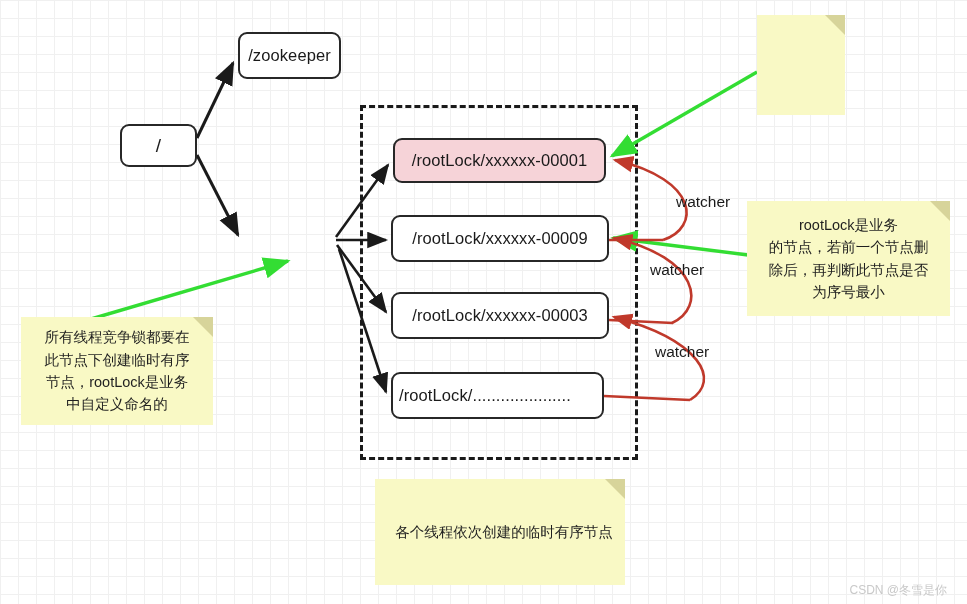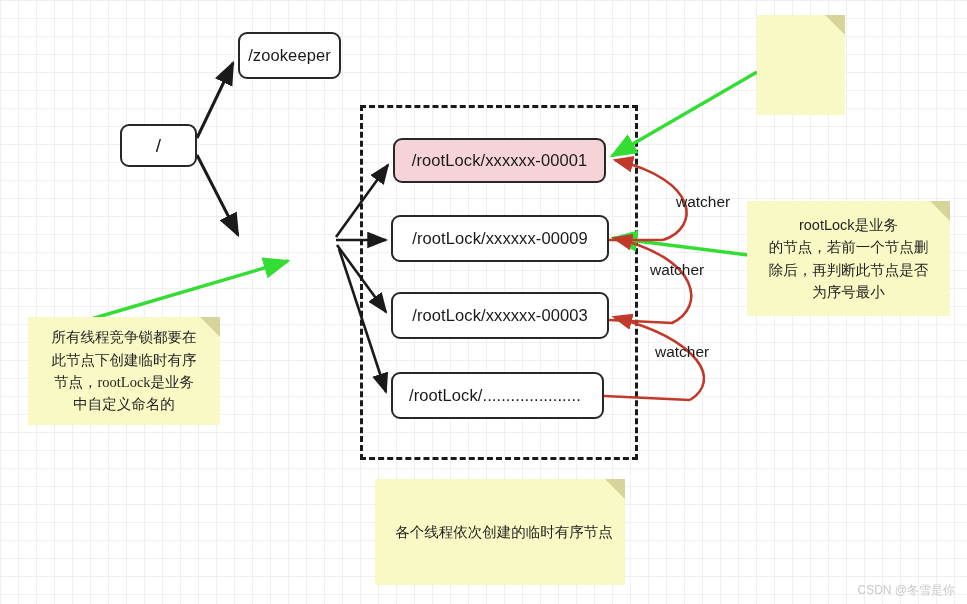--- a/index.html
+++ b/index.html
@@ -37,21 +37,21 @@
     background: #ffffff;
     display: flex;
     align-items: center;
     justify-content: center;
     font-size: 16.5px;
     color: #1a1a1a;
     letter-spacing: 0.1px;
     white-space: nowrap;
   }
   .node.pink { background: #f6d3d8; }
-  .node.left-text { justify-content: flex-start; padding-left: 16px; }
+  .node.left-text { justify-content: flex-start; padding-left: 6px; }
   .node-root { left: 120px; top: 124px; width: 77px; height: 43px; font-size: 19px; }
   .node-zk { left: 238px; top: 32px; width: 103px; height: 47px; }
   .node-rootlock { left: 243px; top: 218px; width: 92px; height: 45px; }
   .lock1 { left: 393px; top: 138px; width: 213px; height: 45px; }
   .lock2 { left: 391px; top: 215px; width: 218px; height: 47px; }
   .lock3 { left: 391px; top: 292px; width: 218px; height: 47px; }
   .lock4 { left: 391px; top: 372px; width: 213px; height: 47px; }
 
   .dashed-box {
     position: absolute;
@@ -78,36 +78,36 @@
   }
   .note .fold {
     position: absolute;
     top: 0; right: 0;
     width: 0; height: 0;
     border-top: 20px solid #d7d49a;
     border-left: 20px solid transparent;
   }
   .note-tr { left: 757px; top: 15px; width: 88px; height: 100px; }
   .note-right { left: 747px; top: 201px; width: 203px; height: 115px; }
-  .note-left { left: 28px; top: 317px; width: 192px; height: 108px; font-family: Liberation Serif, serif; }
+  .note-left { left: 21px; top: 317px; width: 192px; height: 108px; }
   .note-bottom { left: 375px; top: 479px; width: 250px; height: 106px; padding-left: 20px; }
 
   .watcher-label {
     position: absolute;
     font-size: 15.5px;
     color: #1a1a1a;
     white-space: nowrap;
   }
   .w1 { left: 676px; top: 193px; }
   .w2 { left: 650px; top: 261px; }
   .w3 { left: 655px; top: 343px; }
 
   .watermark {
     position: absolute;
-    right: 12px;
+    right: 20px;
     bottom: 5px;
     font-size: 12px;
     color: #c9c9c9;
     white-space: nowrap;
   }
 </style>
 </head>
 <body>
 
 <div id="canvas">

